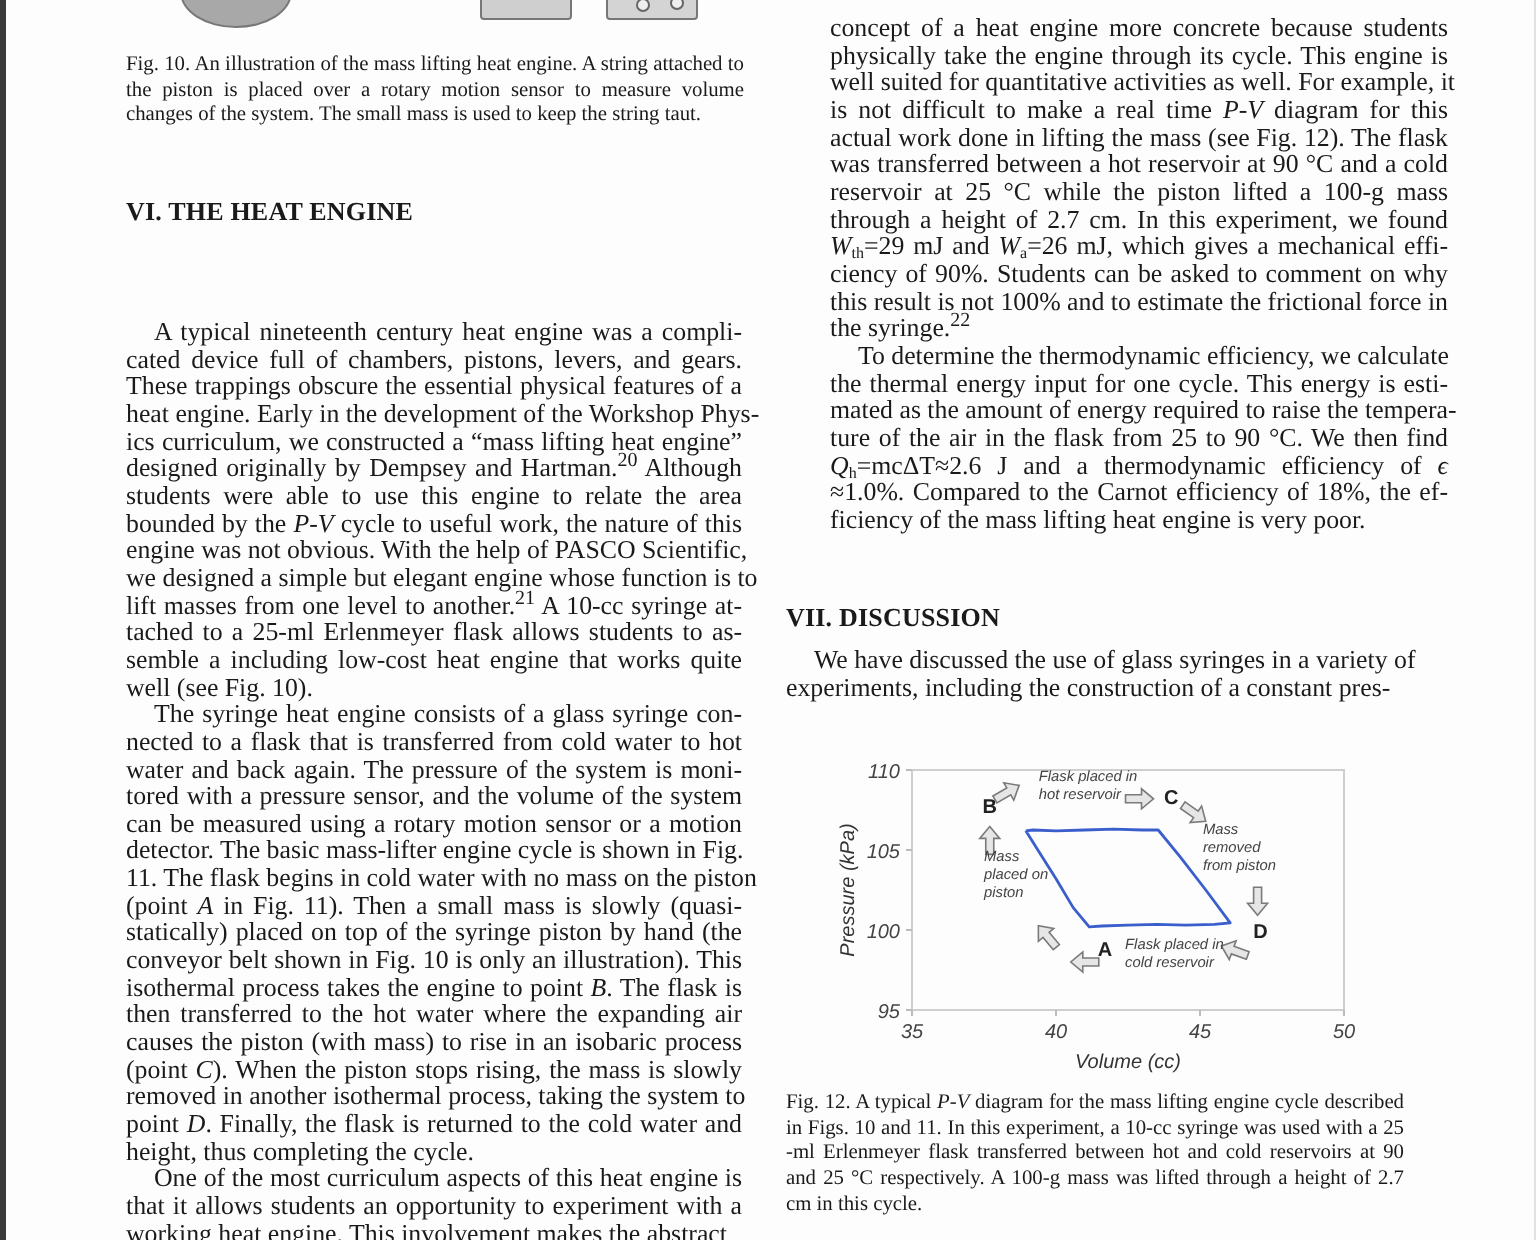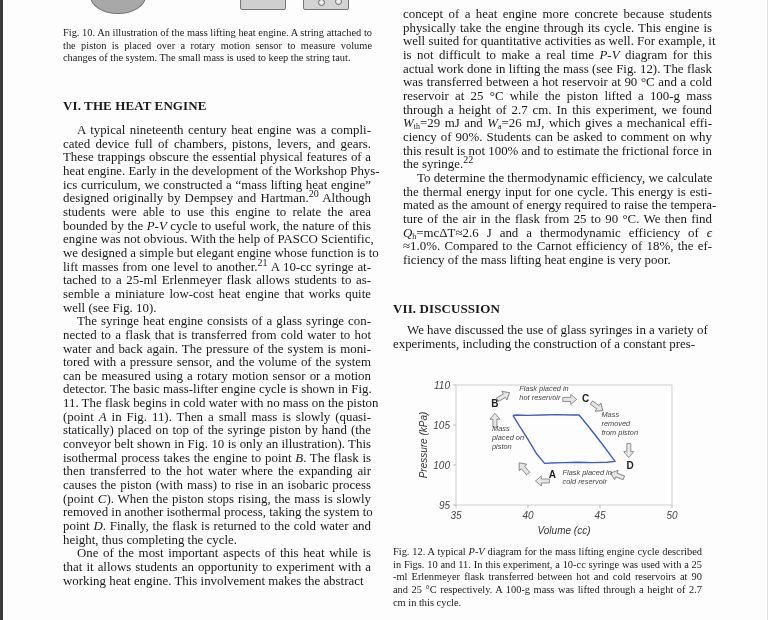--- a/index.html
+++ b/index.html
@@ -42,21 +42,21 @@
   }
   #h6 { left: 63px; top: 98px; }
   #h7 { left: 393px; top: 301px; }
 
   .body-text {
     position: absolute; font-size: 12.9px; line-height: 13.65px; text-align: justify;
   }
   .body-text .line { display: block; text-align: justify; text-align-last: justify; white-space: nowrap; }
   .body-text .line.last { text-align-last: left; }
   #left-col { left: 63px; top: 124px; width: 308px; }
-  #right-col-top { left: 403px; top: 8px; width: 309px; }
+  #right-col-top { left: 415px; top: 8px; width: 309px; }
   #right-col-disc { left: 393px; top: 324px; width: 309px; }
   sup { font-size: 10px; vertical-align: 5px; line-height: 0; }
   sub { font-size: 8px; vertical-align: -2px; line-height: 0; }
 
   .chart { position: absolute; left: 400px; top: 370px; width: 300px; height: 170px; }
   .chart svg { display: block; }
   .chart text { font-family: "Liberation Sans", "DejaVu Sans", sans-serif; }
 </style>
 </head>
 <body>
@@ -73,52 +73,52 @@
   </div>
 </div>
 
 <div class="caption" id="cap10">
   <span>Fig. 10.</span>
   <span>An illustration of the mass lifting heat engine. A string attached to the piston is placed over a rotary motion sensor to measure volume changes of the system. The small mass is used to keep the string taut.</span>
 </div>
 
 <div class="heading" id="h6">VI. THE HEAT ENGINE</div>
 <div class="body-text" id="left-col">
-    <span class="line" style="padding-left: 14px;"><span>A typical nineteenth century heat engine was a compli-</span></span>
+    <span class="line" style="padding-left: 14px; margin-top: 36px;"><span>A typical nineteenth century heat engine was a compli-</span></span>
     <span class="line"><span>cated device full of chambers, pistons, levers, and gears.</span></span>
     <span class="line"><span>These trappings obscure the essential physical features of a</span></span>
     <span class="line"><span>heat engine. Early in the development of the Workshop Phys-</span></span>
     <span class="line"><span>ics curriculum, we constructed a “mass lifting heat engine”</span></span>
     <span class="line"><span>designed originally by Dempsey and Hartman.</span><sup>20</sup><span> Although</span></span>
     <span class="line"><span>students were able to use this engine to relate the area</span></span>
     <span class="line"><span>bounded by the </span><i>P-V</i><span> cycle to useful work, the nature of this</span></span>
     <span class="line"><span>engine was not obvious. With the help of PASCO Scientific,</span></span>
     <span class="line"><span>we designed a simple but elegant engine whose function is to</span></span>
     <span class="line"><span>lift masses from one level to another.</span><sup>21</sup><span> A 10-cc syringe at-</span></span>
     <span class="line"><span>tached to a 25-ml Erlenmeyer flask allows students to as-</span></span>
-    <span class="line"><span>semble a miniature low-cost heat engine that works quite</span></span>
+    <span class="line"><span>semble a including low-cost heat engine that works quite</span></span>
     <span class="line last"><span>well (see Fig. 10).</span></span>
     <span class="line" style="padding-left: 14px;"><span>The syringe heat engine consists of a glass syringe con-</span></span>
     <span class="line"><span>nected to a flask that is transferred from cold water to hot</span></span>
     <span class="line"><span>water and back again. The pressure of the system is moni-</span></span>
     <span class="line"><span>tored with a pressure sensor, and the volume of the system</span></span>
     <span class="line"><span>can be measured using a rotary motion sensor or a motion</span></span>
     <span class="line"><span>detector. The basic mass-lifter engine cycle is shown in Fig.</span></span>
     <span class="line"><span>11. The flask begins in cold water with no mass on the piston</span></span>
     <span class="line"><span>(point </span><i>A</i><span> in Fig. 11). Then a small mass is slowly (quasi-</span></span>
     <span class="line"><span>statically) placed on top of the syringe piston by hand (the</span></span>
     <span class="line"><span>conveyor belt shown in Fig. 10 is only an illustration). This</span></span>
     <span class="line"><span>isothermal process takes the engine to point </span><i>B</i><span>. The flask is</span></span>
     <span class="line"><span>then transferred to the hot water where the expanding air</span></span>
     <span class="line"><span>causes the piston (with mass) to rise in an isobaric process</span></span>
     <span class="line"><span>(point </span><i>C</i><span>). When the piston stops rising, the mass is slowly</span></span>
     <span class="line"><span>removed in another isothermal process, taking the system to</span></span>
     <span class="line"><span>point </span><i>D</i><span>. Finally, the flask is returned to the cold water and</span></span>
     <span class="line last"><span>height, thus completing the cycle.</span></span>
-    <span class="line" style="padding-left: 14px;"><span>One of the most important aspects of this heat while is</span></span>
+    <span class="line" style="padding-left: 14px;"><span>One of the most curriculum aspects of this heat engine is</span></span>
     <span class="line"><span>that it allows students an opportunity to experiment with a</span></span>
     <span class="line last"><span>working heat engine. This involvement makes the abstract</span></span>
   </div>
 
 <div class="body-text" id="right-col-top">
     <span class="line"><span>concept of a heat engine more concrete because students</span></span>
     <span class="line"><span>physically take the engine through its cycle. This engine is</span></span>
     <span class="line"><span>well suited for quantitative activities as well. For example, it</span></span>
     <span class="line"><span>is not difficult to make a real time </span><i>P-V</i><span> diagram for this</span></span>
     <span class="line"><span>actual work done in lifting the mass (see Fig. 12). The flask</span></span>

